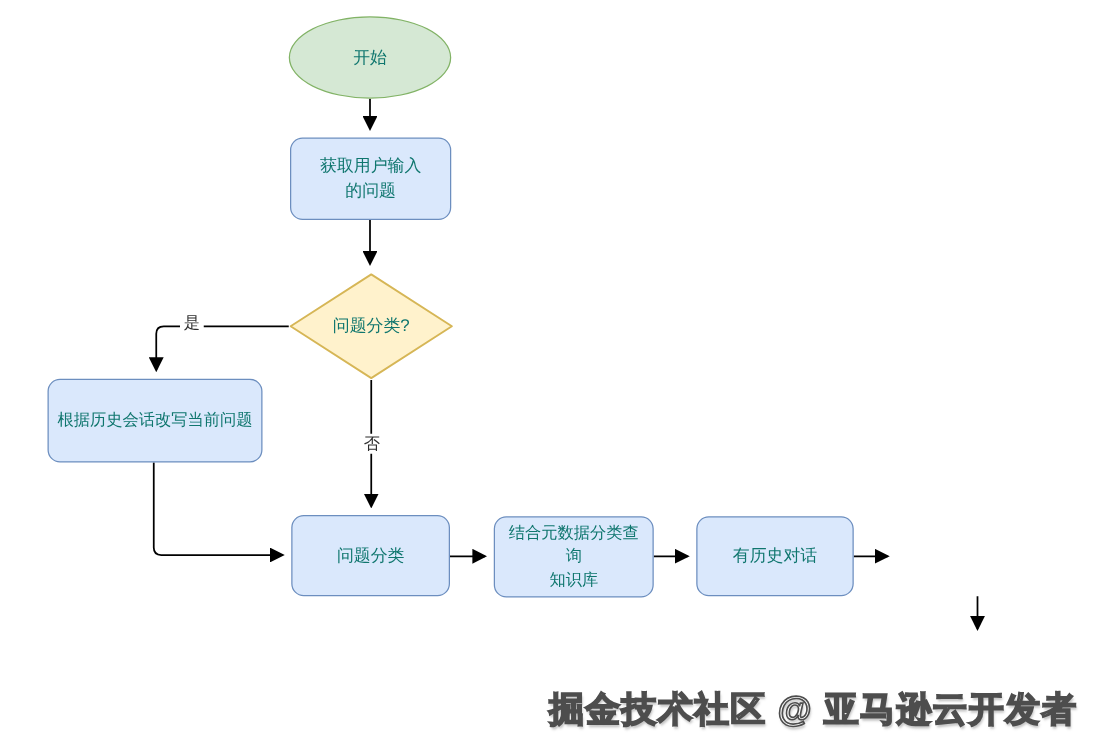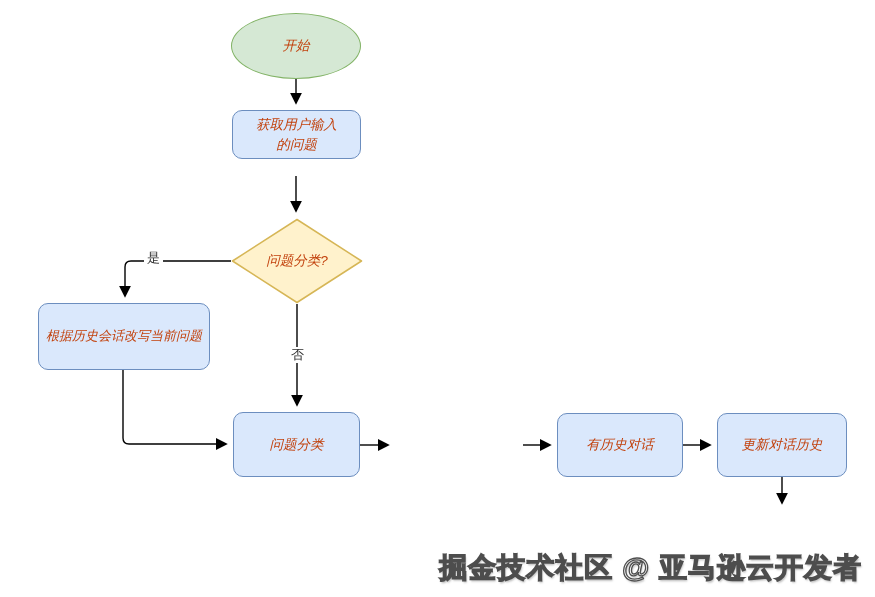--- a/index.html
+++ b/index.html
@@ -3,22 +3,22 @@
 <meta charset="utf-8">
 <style>
   html,body{margin:0;padding:0;background:#fff;}
   .canvas{
     position:relative;width:875px;height:597px;background:#ffffff;overflow:hidden;
     font-family:"Liberation Sans","DejaVu Sans",sans-serif;
   }
   .edges{position:absolute;left:0;top:0;width:875px;height:597px;}
   .node{
     position:absolute;display:flex;align-items:center;justify-content:center;
-    text-align:center;font-size:13.5px;color:#c2410c;line-height:1.45;
-    white-space:pre-line;box-sizing:border-box;font-style:italic;
+    text-align:center;font-size:13.5px;color:#0f766e;line-height:1.45;
+    white-space:pre-line;box-sizing:border-box;
   }
   .terminal{
     background:#d5e8d4;border:1.4px solid #82b366;border-radius:50%;
   }
   .process{
     background:#dae8fc;border:1.4px solid #6c8ebf;border-radius:10px;
     padding:4px 6px;
   }
   .decision{background:transparent;border:none;padding:0;}
   .decision svg{position:absolute;left:0;top:0;}
@@ -56,38 +56,39 @@
       <path d="M297 304 L297 405" marker-end="url(#arrow)"></path>
       <path d="M360 445 L388 445" marker-end="url(#arrow)"></path>
       <path d="M523 445 L550 445" marker-end="url(#arrow)"></path>
       <path d="M683 445 L710 445" marker-end="url(#arrow)"></path>
       <path d="M782 477 L782 503" marker-end="url(#arrow)"></path>
     </g>
   </svg>
 
   <div class="node terminal" style="left:231px;top:13px;width:130px;height:66px;">开始</div>
 
-  <div class="node process" style="left:232px;top:110px;width:129px;height:49px;">获取用户输入
+  <div class="node process" style="left:232px;top:110px;width:129px;height:66px;">获取用户输入
 的问题</div>
 
   <div class="node decision" style="left:231px;top:218px;width:132px;height:86px;">
     <svg width="132" height="86" viewBox="0 0 132 86">
       <polygon points="66,1.5 130.5,43 66,84.5 1.5,43" fill="#fff2cc" stroke="#d6b656" stroke-width="1.5" stroke-linejoin="round"></polygon>
     </svg>
     <span class="lbl">问题分类?</span>
   </div>
 
   <div class="node process" style="left:38px;top:303px;width:172px;height:67px;font-size:13px;">根据历史会话改写当前问题</div>
 
   <div class="node process" style="left:233px;top:412px;width:127px;height:65px;">问题分类</div>
 
+  <div class="node process" style="left:395px;top:413px;width:128px;height:65px;font-size:13px;">结合元数据分类查询
+知识库</div>
 
   <div class="node process" style="left:557px;top:413px;width:126px;height:64px;">有历史对话</div>
 
-  <div class="node process" style="left:717px;top:413px;width:130px;height:64px;">更新对话历史</div>
 
 
   <div class="edge-label" style="left:144px;top:250px;">是</div>
 
   <div class="edge-label" style="left:288px;top:347px;">否</div>
 
   <div class="watermark">掘金技术社区 @ 亚马逊云开发者</div>
 
 </div>
 

